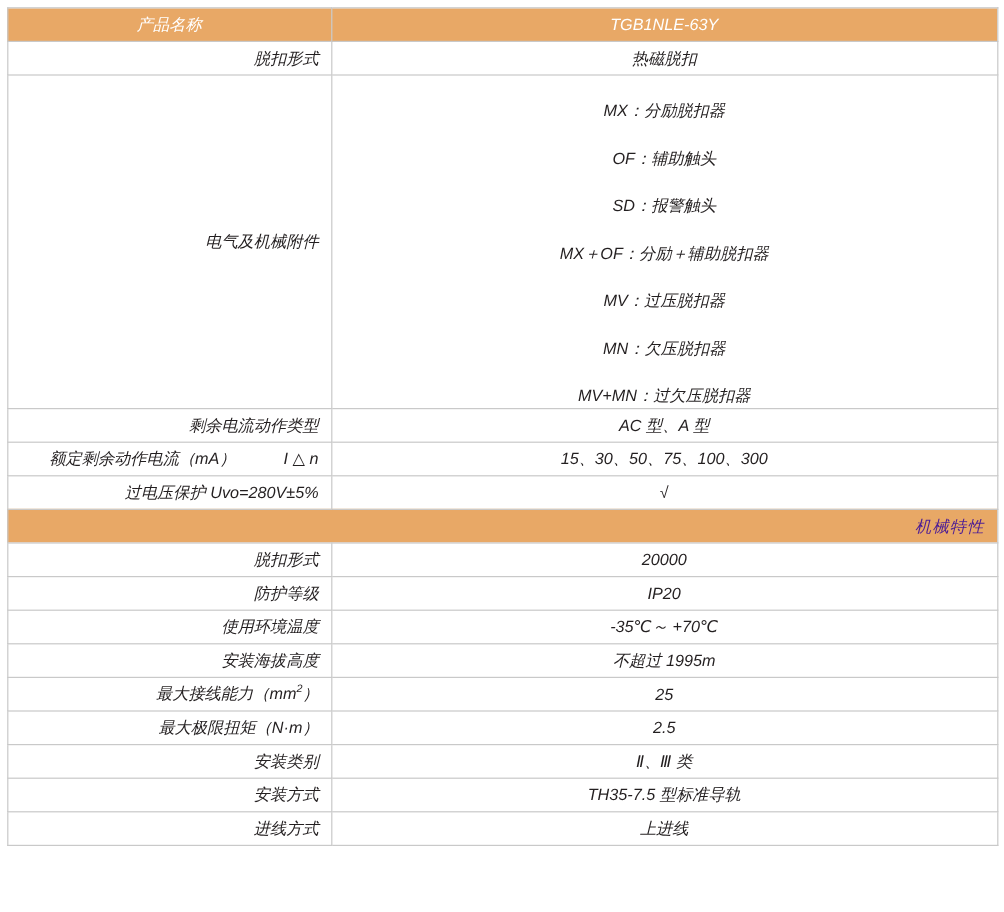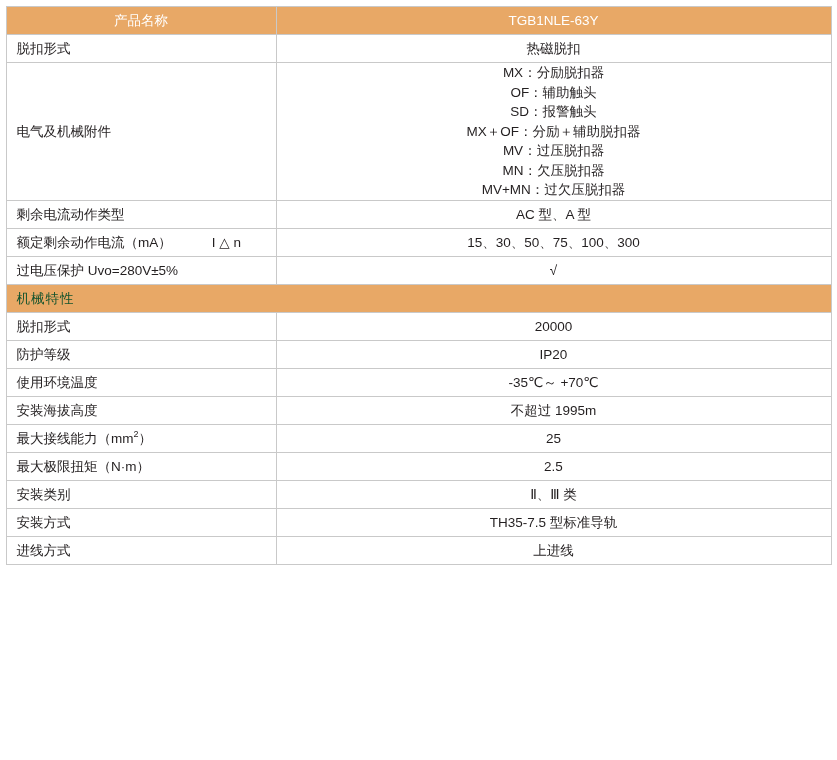--- a/index.html
+++ b/index.html
@@ -12,62 +12,63 @@
     height: 760px;
     font-family: "Liberation Sans", "DejaVu Sans", sans-serif;
     color: #231f20;
     -webkit-font-smoothing: antialiased;
   }
   #spec-table {
     width: 825px;
     margin: 6px auto 0 auto;
     border-collapse: collapse;
     table-layout: fixed;
+    font-style: italic;
   }
   #spec-table col.col-label { width: 270px; }
   #spec-table col.col-value { width: 555px; }
 
   #spec-table td {
     border: 1px solid #c9c9c9;
     font-size: 13.5px;
     line-height: 1.45;
     padding: 0 10px;
     height: 28px;
     box-sizing: border-box;
     vertical-align: middle;
   }
   td.label {
-    text-align: left;
+    text-align: right;
     white-space: nowrap;
   }
   td.value {
     text-align: center;
   }
   tr.header-row td {
     background: #e8a866;
     color: #ffffff;
     border: 1px solid #e8a866;
     height: 30px;
     font-size: 13.5px;
   }
   tr.header-row td.label { text-align: center; }
   tr.section-row td {
     background: #e8a866;
-    color: #14532d;
+    color: #4c1d95;
     border: 1px solid #e8a866;
     height: 30px;
-    text-align: left;
+    text-align: right;
     letter-spacing: 1px;
     font-size: 13.5px;
   }
   td.multiline {
     padding: 7px 10px;
     line-height: 2.05;
   }
-  td.multiline .line { display: block; text-align: center; }
+  td.multiline .line { display: block; text-align: center; margin-top: 20px; }
   .sup { font-size: 9px; vertical-align: super; }
   .spacer { display: inline-block; width: 40px; }
   .check { font-size: 14px; }
 </style>
 </head>
 <body>
 
 <table id="spec-table">
   <colgroup>
     <col class="col-label">

